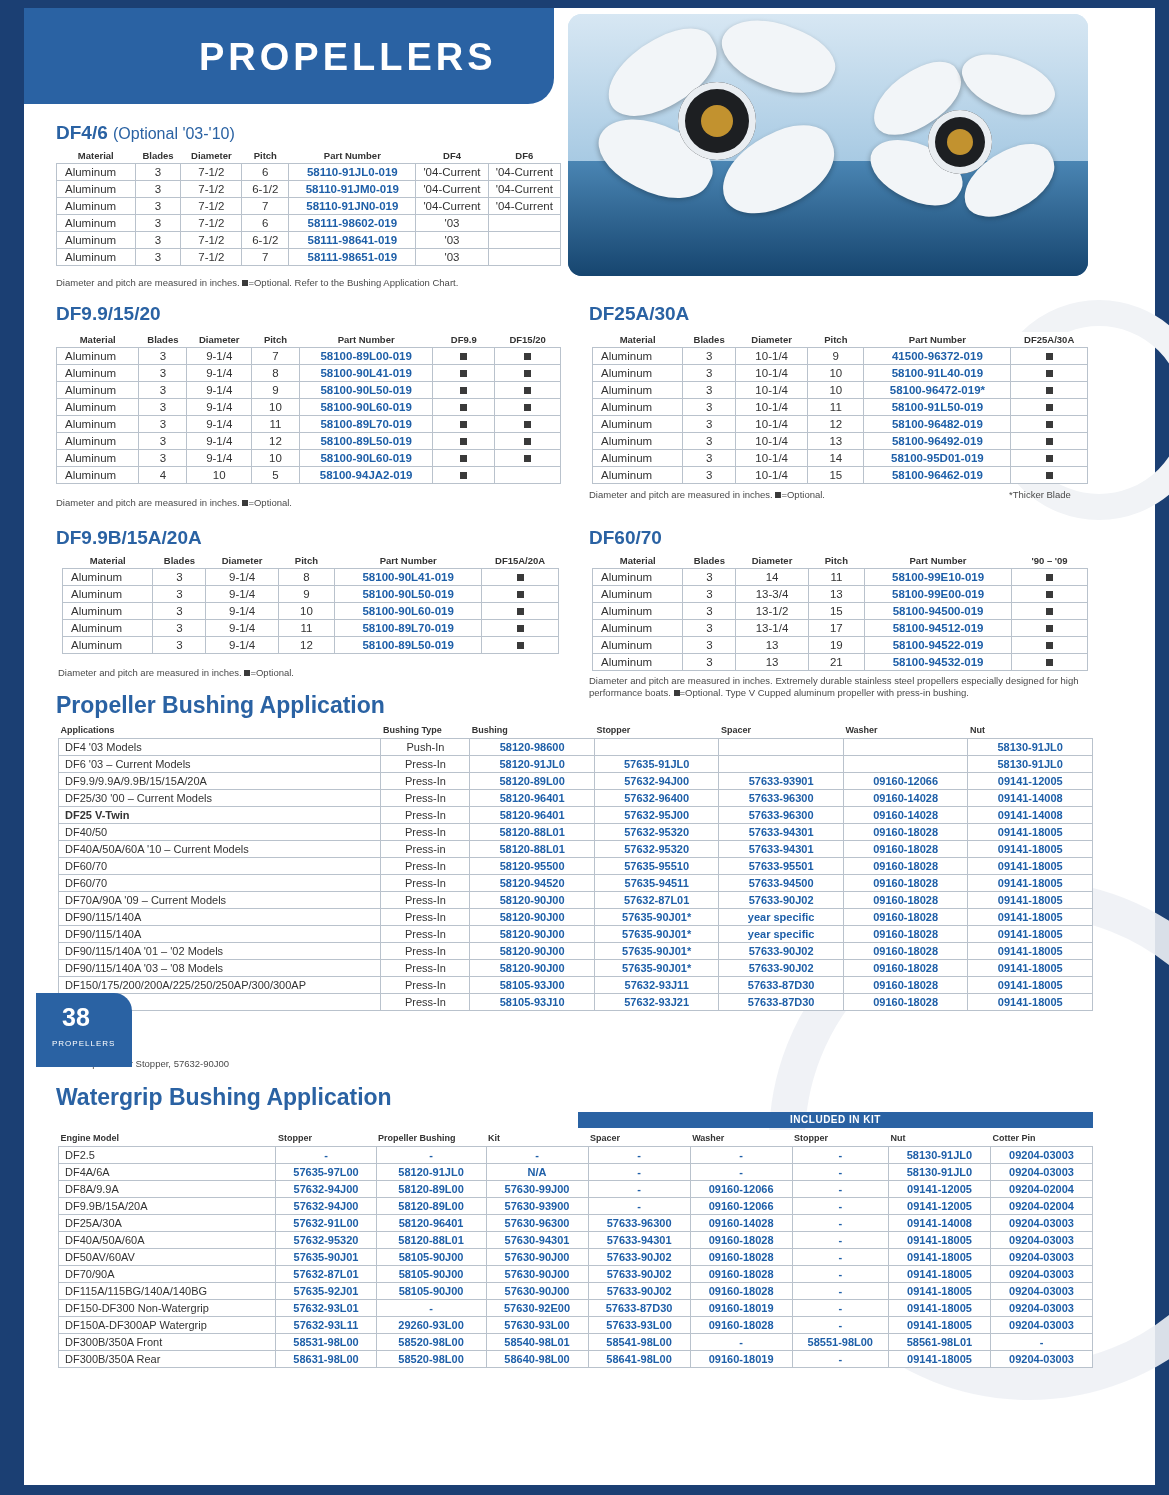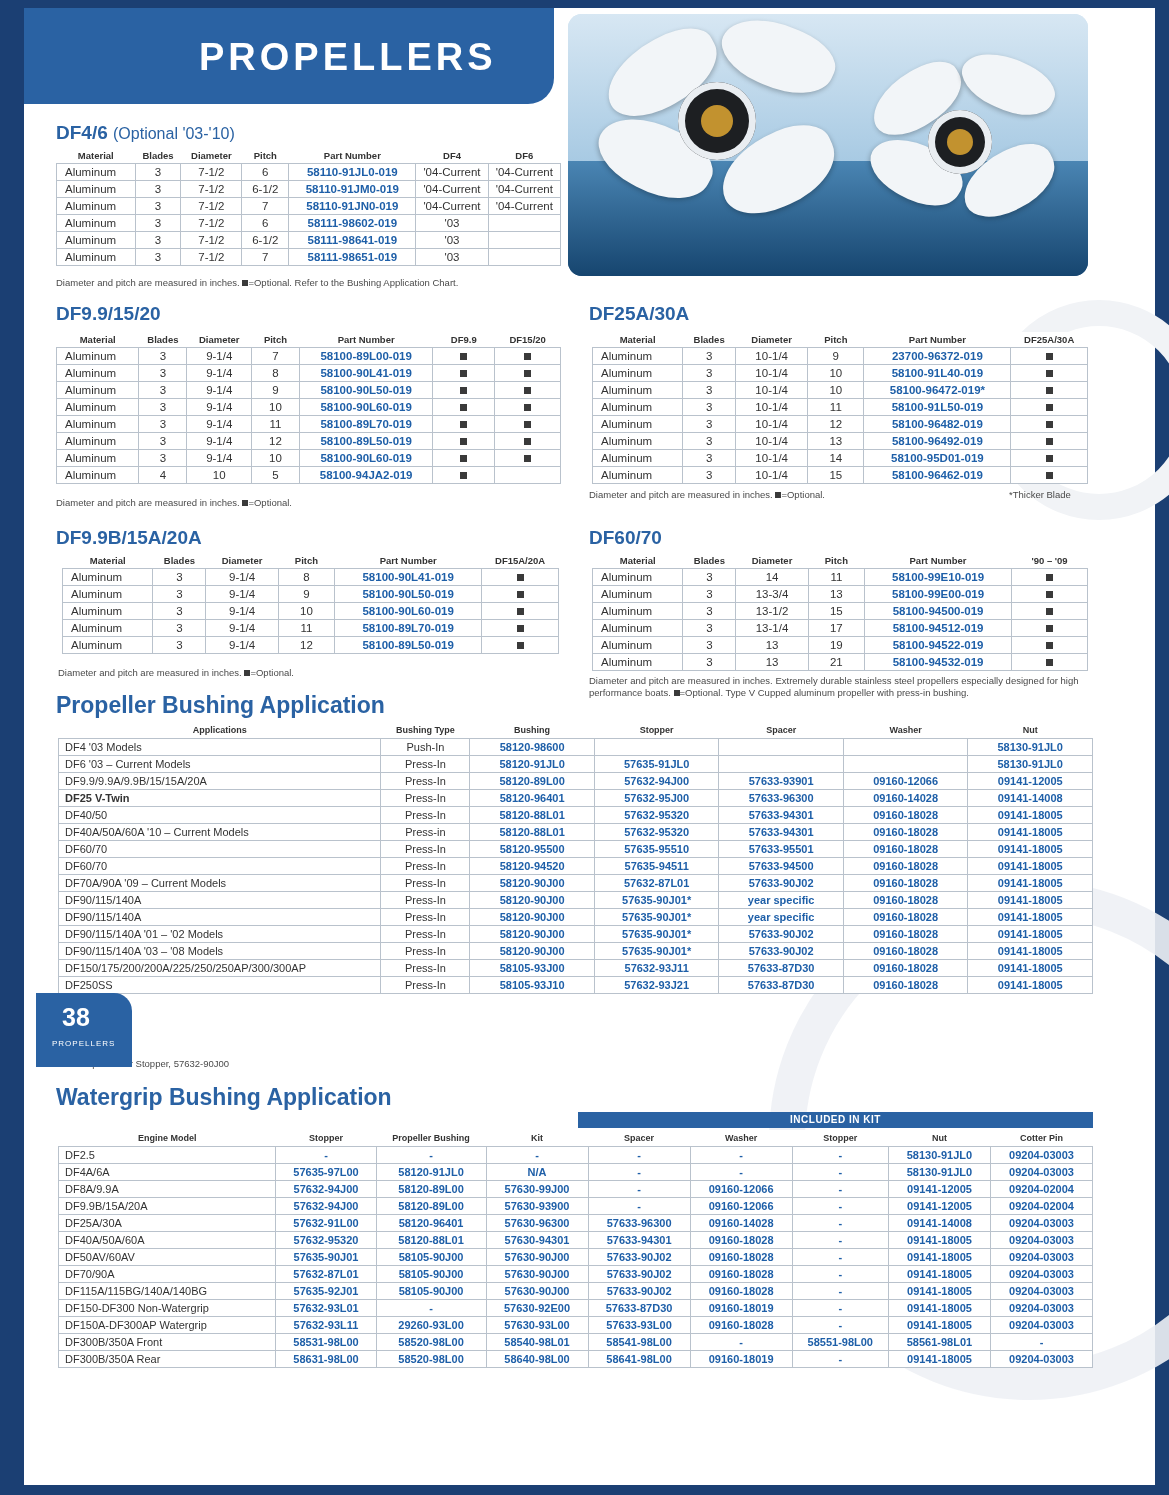--- a/index.html
+++ b/index.html
@@ -81,21 +81,21 @@
   table.tbl td.sq { font-size:12px; }
   .sq-mark { display:inline-block; width:7px; height:7px; background:#3a3a3a; }
   .note {
     position:absolute; font-size:9.5px; color:#4a4a4a;
   }
   .note .sq-mark { width:6px; height:6px; vertical-align:0px; }
 
   
   table.bush { border-collapse:collapse; position:absolute; background:#fff; }
   table.bush th {
-    font-size:9px; font-weight:bold; color:#333; padding:3px 2px; text-align:center;
+    font-size:9px; font-weight:bold; color:#333; padding:3px 2px; text-align:left;
     border:none; white-space:nowrap;
   }
   table.bush td {
     font-size:11px; color:#333; padding:1px 4px; border:1px solid #b9c2cc;
     text-align:center; height:17px; white-space:nowrap;
   }
   table.bush td.app { text-align:left; padding-left:6px; }
   table.bush td.pn { color:#1e5fa8; font-weight:bold; }
 
   .kit-banner {
@@ -393,21 +393,21 @@
           <th style="width: 150px;">Part Number</th>
           <th style="width: 78px;">DF25A/30A</th>
         </tr>
       </thead>
       <tbody>
         <tr>
           <td class="mat" style="width: 92px;">Aluminum</td>
           <td class="" style="width: 54px;">3</td>
           <td class="" style="width: 74px;">10-1/4</td>
           <td class="" style="width: 58px;">9</td>
-          <td class="pn" style="width: 150px;">23700-96372-019</td>
+          <td class="pn" style="width: 150px;">41500-96372-019</td>
           <td class="sq" style="width: 78px;"><span class="sq-mark"></span></td>
         </tr>
         <tr>
           <td class="mat" style="width: 92px;">Aluminum</td>
           <td class="" style="width: 54px;">3</td>
           <td class="" style="width: 74px;">10-1/4</td>
           <td class="" style="width: 58px;">10</td>
           <td class="pn" style="width: 150px;">58100-91L40-019</td>
           <td class="sq" style="width: 78px;"><span class="sq-mark"></span></td>
         </tr>
@@ -569,20 +569,29 @@
           <td class="pn" style="width: 112px;">58130-91JL0</td>
         </tr>
         <tr>
           <td class="app" style="width: 290px;">DF9.9/9.9A/9.9B/15/15A/20A</td>
           <td class="" style="width: 80px;">Press-In</td>
           <td class="pn" style="width: 112px;">58120-89L00</td>
           <td class="pn" style="width: 112px;">57632-94J00</td>
           <td class="pn" style="width: 112px;">57633-93901</td>
           <td class="pn" style="width: 112px;">09160-12066</td>
           <td class="pn" style="width: 112px;">09141-12005</td>
+        </tr>
+        <tr>
+          <td class="app" style="width: 290px;">DF25/30  '00 –  Current Models</td>
+          <td class="" style="width: 80px;">Press-In</td>
+          <td class="pn" style="width: 112px;">58120-96401</td>
+          <td class="pn" style="width: 112px;">57632-96400</td>
+          <td class="pn" style="width: 112px;">57633-96300</td>
+          <td class="pn" style="width: 112px;">09160-14028</td>
+          <td class="pn" style="width: 112px;">09141-14008</td>
         </tr>
         <tr>
           <td class="app" style="width: 290px; font-weight: bold;">DF25 V-Twin</td>
           <td class="" style="width: 80px;">Press-In</td>
           <td class="pn" style="width: 112px;">58120-96401</td>
           <td class="pn" style="width: 112px;">57632-95J00</td>
           <td class="pn" style="width: 112px;">57633-96300</td>
           <td class="pn" style="width: 112px;">09160-14028</td>
           <td class="pn" style="width: 112px;">09141-14008</td>
         </tr>

